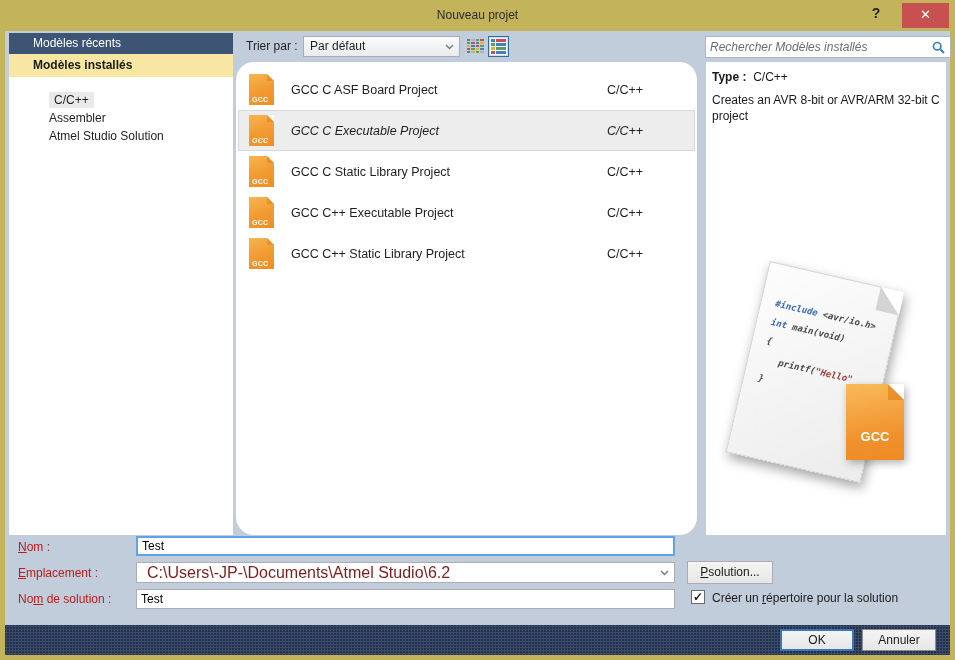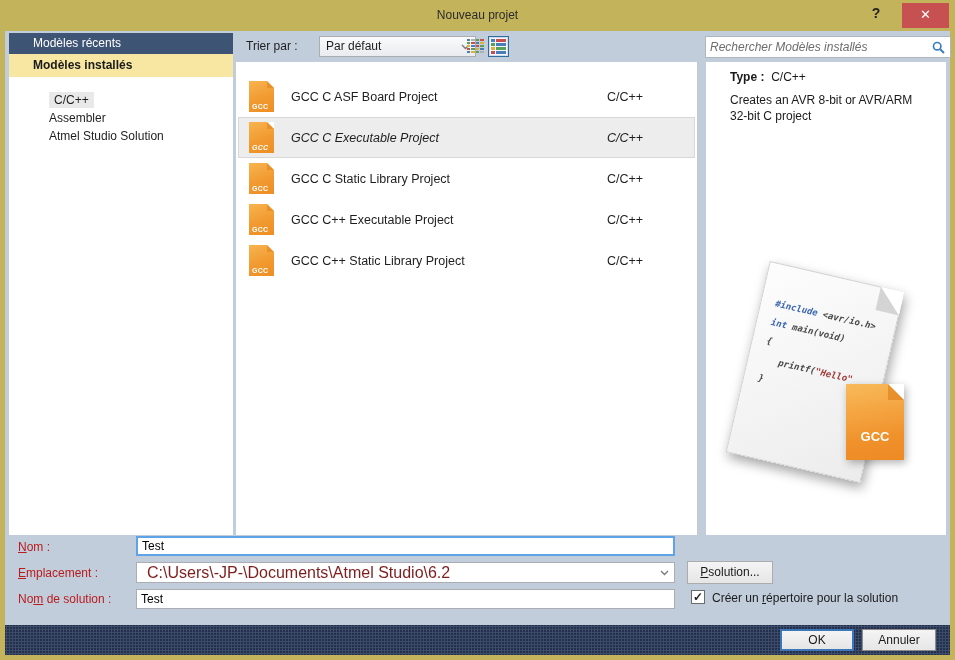--- a/index.html
+++ b/index.html
@@ -24,53 +24,53 @@
   .sb-installed { position:absolute; left:4px; top:23px; width:224px; height:23px; background:#f7e7a2;
                   color:#1a1a1a; font-weight:bold; font-size:12px; line-height:23px; padding-left:24px; }
   .sb-body { position:absolute; left:4px; top:46px; width:224px; height:458px; background:#fff; padding-top:14px; }
   .tree-item { display:block; font-size:12px; color:#1e1e1e; padding:2px 0 2px 40px; line-height:14px; }
   .tree-item .chip { background:#e9e9e9; padding:1px 5px; }
 
   
   .sort-label { position:absolute; left:241px; top:0; height:31px; line-height:31px; font-size:12px; color:#1e1e1e; }
   .sort-combo { position:absolute; left:298px; top:5px; width:157px; height:21px;
                 background:linear-gradient(#fbfbfb,#e9ebee); border:1px solid #abadb3; font-size:12px;
-                line-height:19px; padding-left:6px; color:#1e1e1e;margin-left:16px; }
+                line-height:19px; padding-left:6px; color:#1e1e1e; }
   .sort-combo svg { position:absolute; right:5px; top:7px; }
   .view-btn { position:absolute; top:7px; width:19px; height:18px; }
   .view-btn.small { left:462px; }
   .view-btn.medium { left:483px; top:5px; width:21px; height:21px; border:1px solid #2f6d9e;
                      background:#cfdcea; padding:1px 0 0 1px; }
   .search-box { position:absolute; left:700px; top:5px; width:246px; height:22px; background:#fff;
                 border:1px solid #afb6bd; }
   .search-box input { position:absolute; left:4px; top:1px; width:218px; height:18px; border:none; outline:none;
                       font-size:12px; font-family:"Liberation Sans",sans-serif; color:#0f172a;font-style:italic; }
   .search-box input::placeholder { color:#6d6d6d; opacity:1; }
   .search-box svg { position:absolute; right:5px; top:4px; }
 
   
   .list-panel { position:absolute; left:231px; top:31px; width:462px; height:473px; background:#fff;
-                border-right:1px solid #c8c8c8; padding-top:14px; }
+                border-right:1px solid #c8c8c8; padding-top:7px;border-radius:18px; }
   .row { position:relative; height:41px; margin:0 2px; display:flex; align-items:center;
          padding-left:10px; border:1px solid transparent; }
   .row.selected { background:#ededed; border:1px solid #d8d8d8;font-style:italic; }
   .gcc-file { position:relative; width:25px; height:31px;
               background:linear-gradient(160deg,#f8b450 0%,#f19a30 55%,#ee8e23 100%); }
   .gcc-file::before { content:""; position:absolute; top:0; right:0; width:0; height:0;
                       border-top:7px solid #fff; border-left:7px solid transparent; }
   .gcc-file::after { content:""; position:absolute; top:0; right:0; width:0; height:0;
                      border-bottom:7px solid #e07f1a; border-right:7px solid transparent; opacity:.55; }
   .gcc-file .lbl { position:absolute; left:3px; bottom:2px; font-size:7px; font-weight:bold; color:#fff;
                    letter-spacing:.3px; }
   .row .name { margin-left:17px; font-size:12.5px; color:#1e1e1e; }
   .row .type { position:absolute; left:368px; font-size:12.5px; color:#1e1e1e; }
 
   
   .info-panel { position:absolute; left:701px; top:31px; width:240px; height:473px; background:#fff;
-                padding:8px 24px; }
+                padding:8px 6px; }
   .type-line { font-size:12px; color:#1a1a1a; }
   .type-line b { font-weight:bold; }
   .desc { margin-top:9px; font-size:12px; line-height:1.3; color:#1a1a1a; }
   .page { position:absolute; left:40px; top:212px; width:138px; height:196px;
           background:linear-gradient(145deg,#fdfdfd,#ececec); border:1px solid #d2d2d2;
           transform:rotate(13deg); box-shadow:3px 5px 12px rgba(0,0,0,.35); }
   .page::before { content:""; position:absolute; top:-1px; right:-1px; width:0; height:0;
                   border-top:24px solid #fff; border-left:24px solid transparent; }
   .page::after { content:""; position:absolute; top:-1px; right:-1px; width:0; height:0;
                  border-bottom:24px solid #d4d4d4; border-right:24px solid transparent; }

